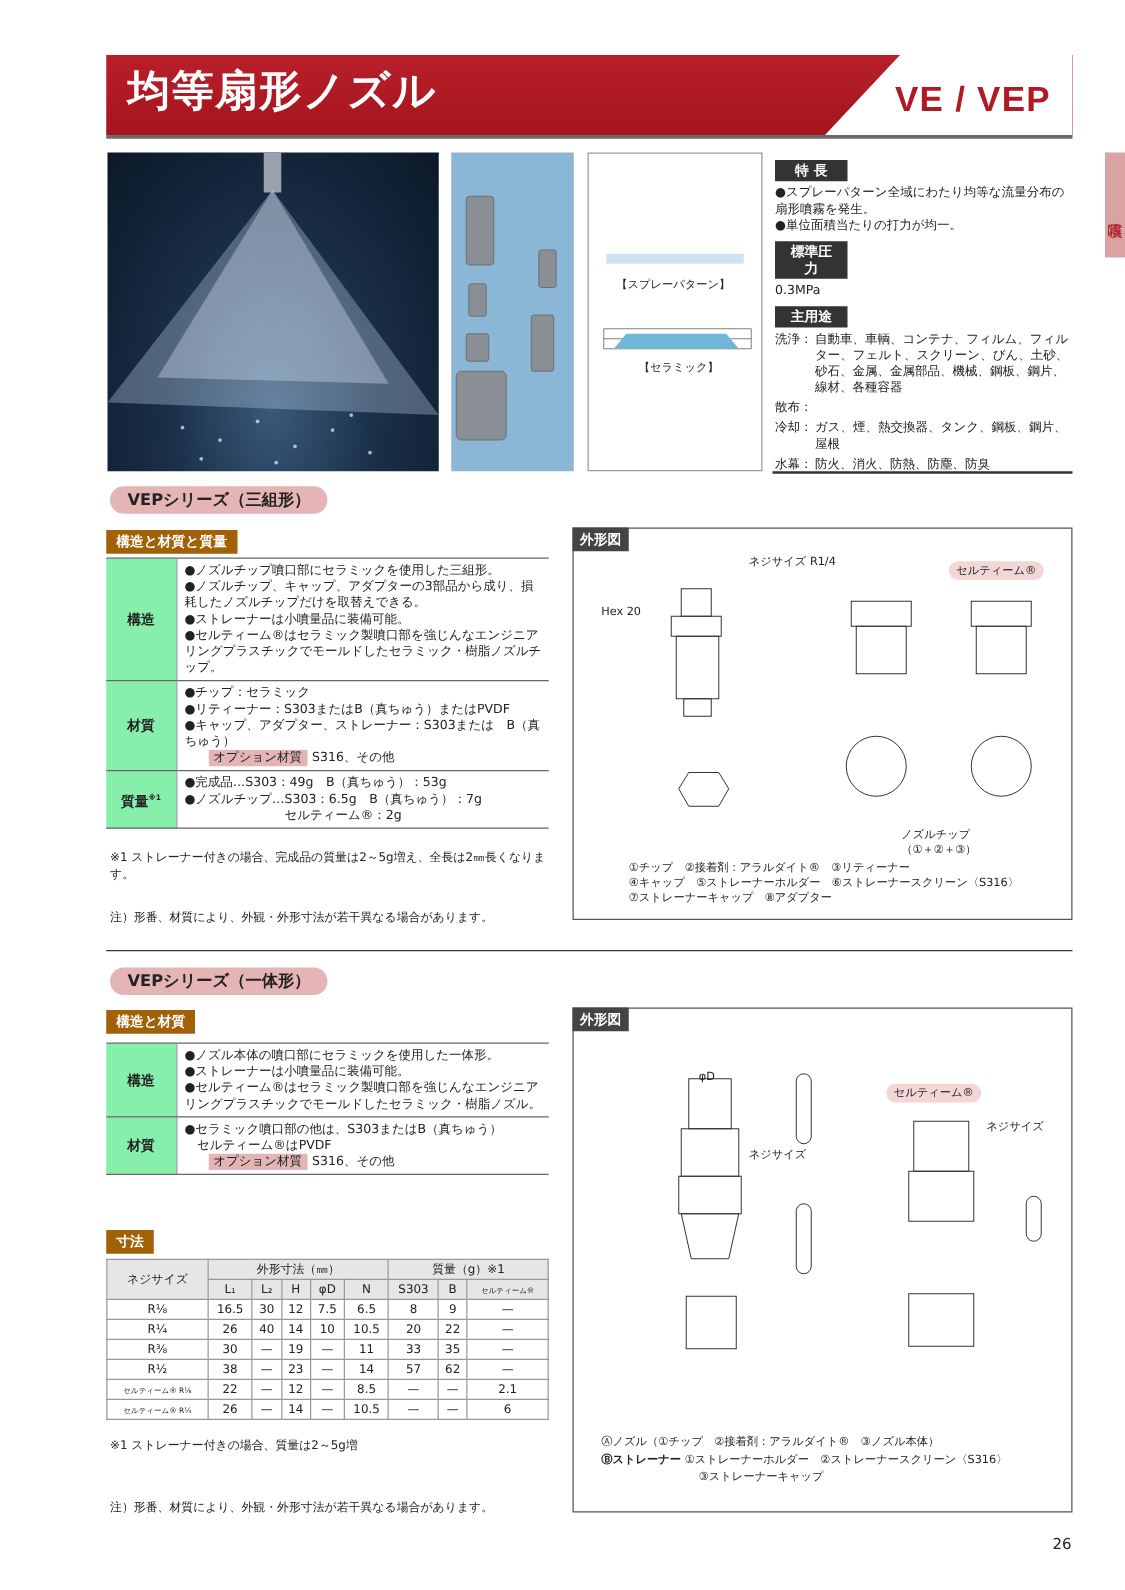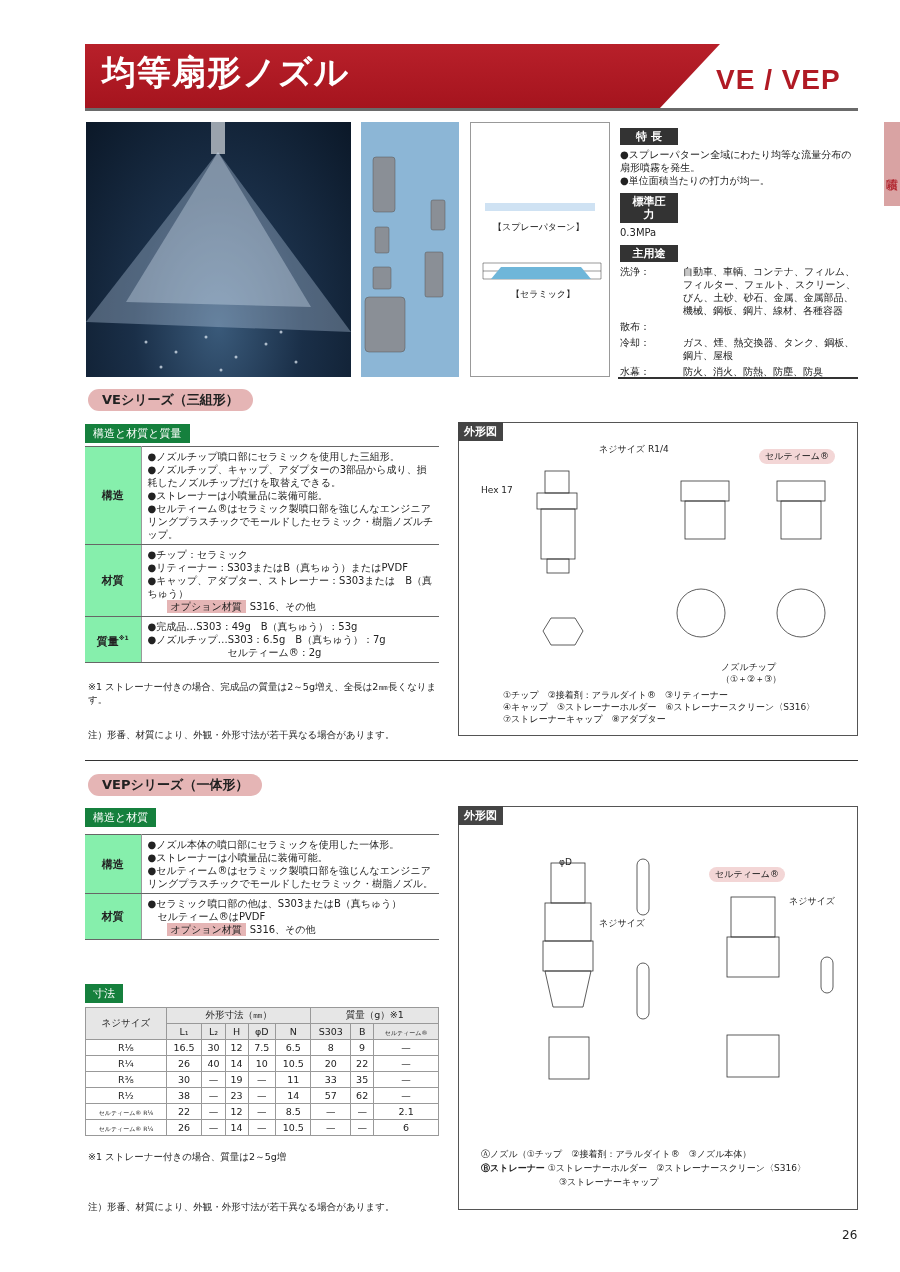--- a/index.html
+++ b/index.html
@@ -23,29 +23,29 @@
     background: radial-gradient(ellipse at 50% 80%, #3a5a7a 0%, #1a2f48 45%, #0b1828 100%); overflow: hidden; }
   .photo-parts { position: absolute; left: 361px; top: 122px; width: 98px; height: 255px; background: #8cb6d6; }
   .pattern-box { position: absolute; left: 470px; top: 122px; width: 140px; height: 255px; border: 1px solid #999; background: #fff; }
 
   .small { font-size: 9px; }
 
   
   .feat { position: absolute; left: 620px; top: 128px; width: 238px; font-size: 10px; line-height: 13px; }
   .feat-h { display: inline-block; background: #333; color: #fff; font-weight: bold; font-size: 11px; padding: 2px 8px 2px 8px; width: 58px; text-align: center; }
   .feat-p { margin: 3px 0 6px 0; }
-  .use-row { display: flex; margin-top: 3px; gap: 31px; }
+  .use-row { display: flex; margin-top: 3px; }
   .use-k { width: 32px; flex: none; }
   .use-v { flex: 1; }
   .feat-end { position: absolute; left: 618px; top: 377px; width: 240px; height: 2px; background: #333; }
 
   
   .pill { position: absolute; height: 22px; border-radius: 11px; background: #e5b5b5; font-size: 13px; font-weight: bold; padding: 2px 14px; color: #222; }
 
-  .block-h { position: absolute; background: #15803d; color: #fff; font-size: 11px; font-weight: normal; padding: 2px 8px; }
+  .block-h { position: absolute; background: #a16207; color: #fff; font-size: 11px; font-weight: bold; padding: 2px 8px; }
 
   
   table.spec { position: absolute; border-collapse: collapse; font-size: 10px; line-height: 13px; }
   table.spec td { border-top: 1px solid #666; border-bottom: 1px solid #666; vertical-align: middle; }
   table.spec td.k { background: #86efac; width: 56px; text-align: center; font-weight: bold; font-size: 11px; border-right: 1px solid #999; }
   table.spec td.v { padding: 3px 4px 3px 6px; }
   .opt { display: inline-block; background: #e5b5b5; padding: 0 4px; margin-right: 4px; margin-left: 19px; }
 
   .note { position: absolute; font-size: 9.5px; line-height: 13px; color: #222; }
 
@@ -135,21 +135,21 @@
     <div class="use-k">冷却：</div>
     <div class="use-v">ガス、煙、熱交換器、タンク、鋼板、鋼片、屋根</div>
   </div>
   <div class="use-row">
     <div class="use-k">水幕：</div>
     <div class="use-v">防火、消火、防熱、防塵、防臭</div>
   </div>
 </div>
 <div class="feat-end"></div>
 
-<div class="pill" style="left:88px;top:389px;">VEシリーズ（三組形）</div>
+<div class="pill" style="left:88px;top:389px;">VEPシリーズ（三組形）</div>
 <div class="block-h" style="left:85px;top:424px;">構造と材質と質量</div>
 <table class="spec" style="left:85px;top:446px;width:354px;">
   <tbody>
       <tr>
     <td class="k">構造</td>
     <td class="v">
       <div>●ノズルチップ噴口部にセラミックを使用した三組形。</div>
       <div>●ノズルチップ、キャップ、アダプターの3部品から成り、損耗したノズルチップだけを取替えできる。</div>
       <div>●ストレーナーは小噴量品に装備可能。</div>
       <div>●セルティーム®はセラミック製噴口部を強じんなエンジニアリングプラスチックでモールドしたセラミック・樹脂ノズルチップ。</div>
@@ -188,21 +188,21 @@
       <rect x="222" y="58" width="48" height="20"></rect>
         <rect x="226" y="78" width="40" height="38"></rect>
       <rect x="318" y="58" width="48" height="20"></rect>
         <rect x="322" y="78" width="40" height="38"></rect>
       <circle cx="242" cy="190" r="24"></circle>
         <circle cx="342" cy="190" r="24"></circle>
     </g>
   </svg>
   <div class="diagram-h" style="left:-1px;top:-1px;">外形図</div>
   <div class="small" style="position:absolute;left:140px;top:20px;">ネジサイズ R1/4</div>
-  <div class="small" style="position:absolute;left:22px;top:62px;">Hex 17</div>
+  <div class="small" style="position:absolute;left:22px;top:62px;">Hex 20</div>
   <div class="small" style="position:absolute;left:300px;top:26px;background:#f3d6d6;border-radius:8px;padding:1px 6px;">セルティーム®</div>
   <div class="small" style="position:absolute;left:262px;top:238px;">ノズルチップ</div>
   <div class="small" style="position:absolute;left:262px;top:250px;">（①＋②＋③）</div>
   <div class="small" style="position:absolute;left:44px;top:266px;line-height:12px;">
     <div>①チップ　②接着剤：アラルダイト®　③リティーナー</div>
     <div>④キャップ　⑤ストレーナーホルダー　⑥ストレーナースクリーン〈S316〉</div>
     <div>⑦ストレーナーキャップ　⑧アダプター</div>
   </div>
 </div>
 

